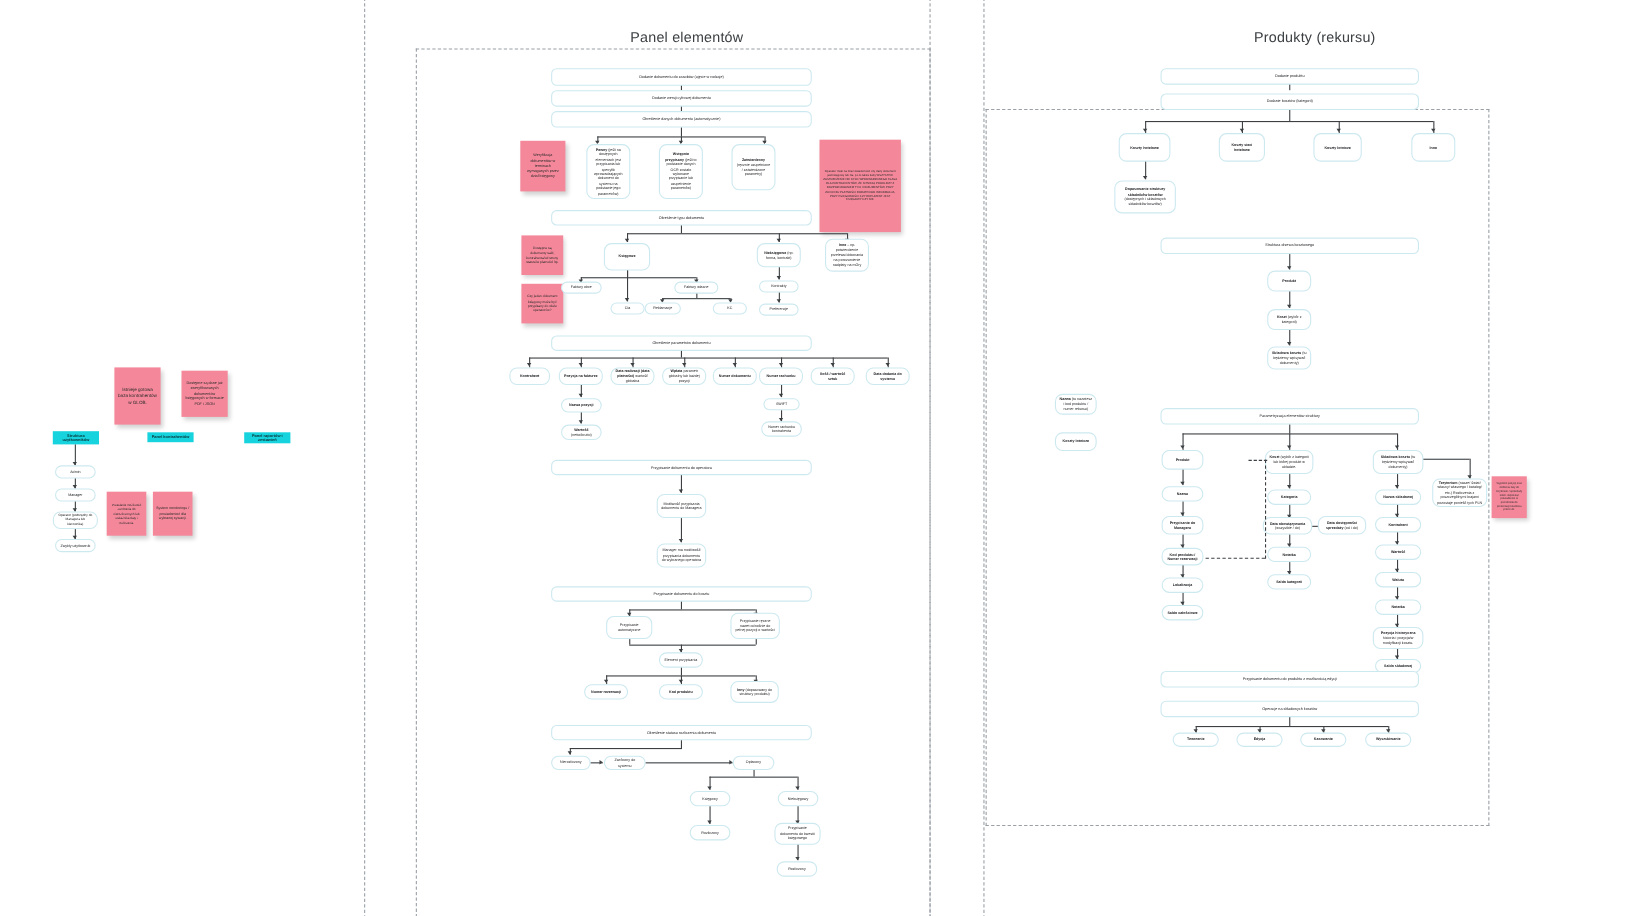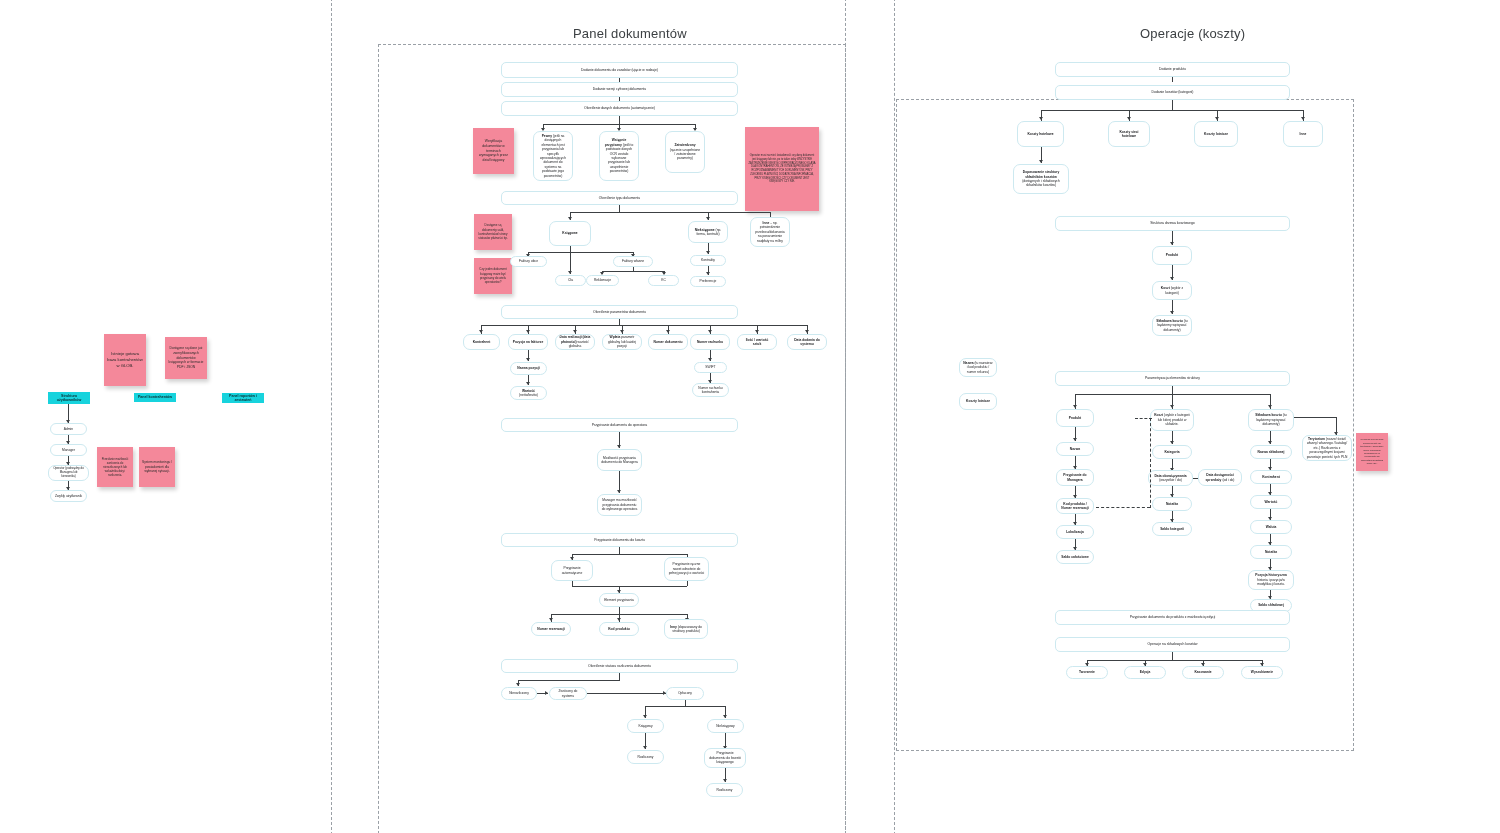--- a/index.html
+++ b/index.html
@@ -109,22 +109,22 @@
 
 <div class="canvas">
 
   <div class="frame" style="left:331px;top:-2px;width:2px;height:837px;border:0;border-left:1px dashed #9aa0a6;"></div>
   <div class="frame" style="left:845px;top:-2px;width:2px;height:837px;border:0;border-left:1px dashed #9aa0a6;"></div>
   <div class="frame" style="left:894px;top:-2px;width:2px;height:837px;border:0;border-left:1px dashed #9aa0a6;"></div>
 
   <div class="frame" style="left:378px;top:44px;width:468px;height:790px;"></div>
   <div class="frame" style="left:896px;top:99px;width:458px;height:652px;"></div>
 
-  <div class="frame-title" style="left:573px;top:26px;">Panel dokumentów</div>
-  <div class="frame-title" style="left:1140px;top:26px;">Operacje (koszty)</div>
+  <div class="frame-title" style="left:573px;top:26px;">Panel elementów</div>
+  <div class="frame-title" style="left:1140px;top:26px;">Produkty (rekursu)</div>
 
   <div class="sticky" style="left:104px;top:334px;width:42px;height:52px;font-size:4.2px;">Istnieje gotowa baza kontrahentów w GLOB.</div>
   <div class="sticky" style="left:165px;top:337px;width:42px;height:42px;">Dostępne są dane już zweryfikowanych dokumentów księgowych w formacie PDF i JSON</div>
   <div class="sticky" style="left:97px;top:447px;width:36px;height:40px;font-size:2.8px;">Przesłanie możliwość zwrócenia do nierozliczonych lub wskaźnika daty i rozliczenia.</div>
   <div class="sticky" style="left:139px;top:447px;width:36px;height:40px;font-size:3.2px;">System monitoringu / powiadomień dla wybranej sytuacji.</div>
 
   <div class="teal" style="left:48px;top:392px;width:42px;height:12px;">Struktura użytkowników</div>
   <div class="teal" style="left:134px;top:393px;width:42px;height:9px;">Panel kontrahentów</div>
   <div class="teal" style="left:222px;top:393px;width:42px;height:10px;">Panel raportów i zestawień</div>
 

